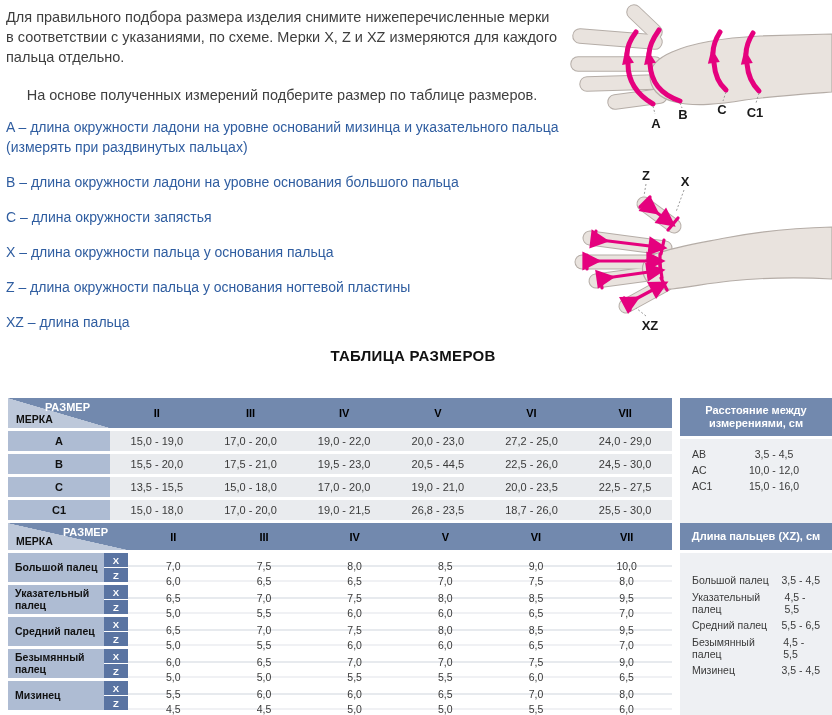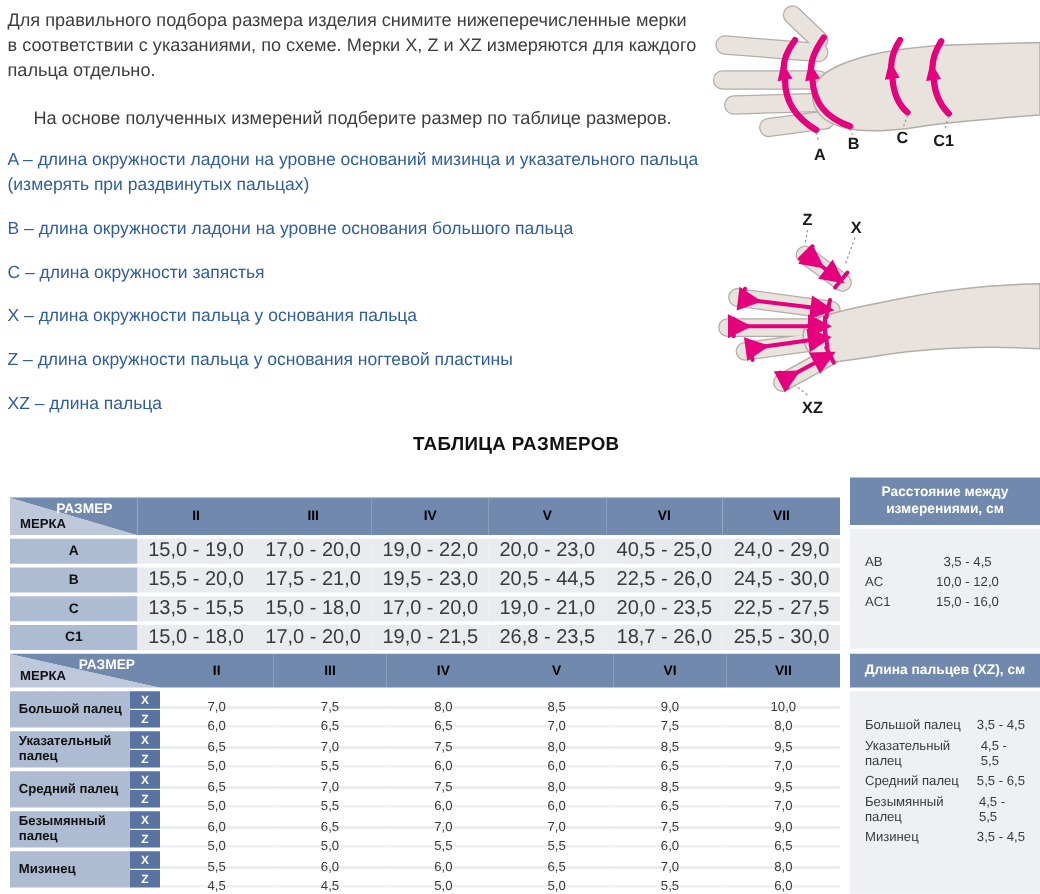--- a/index.html
+++ b/index.html
@@ -23,40 +23,40 @@
   .t2{position:absolute;left:8px;top:523px;width:664px;}
   .t2-header{display:grid;grid-template-columns:120px repeat(6,1fr);height:27px;}
   .corner{position:relative;background:linear-gradient(to top right,#bdc8da 49.6%,#7289ae 50.2%);}
   .corner .c-top{position:absolute;top:3px;right:20px;color:#fff;font-weight:700;font-size:11px;}
   .corner .c-bot{position:absolute;bottom:3px;left:8px;color:#111;font-weight:700;font-size:10.5px;}
   .col-head{background:#7289ae;color:#000000;font-weight:700;font-size:11px;
     display:flex;align-items:center;justify-content:center;}
   .t1-row{display:grid;grid-template-columns:102px repeat(6,1fr);height:20px;margin-top:3px;}
   .t1-label{background:#aebcd3;color:#111;font-weight:700;font-size:11px;
     display:flex;align-items:center;justify-content:center;}
-  .cell{background:#e9ebee;color:#3a3a3a;font-size:16px;
+  .cell{background:#e9ebee;color:#3a3a3a;font-size:11px;
     display:flex;align-items:center;justify-content:center;}
   
   .t2-group{display:grid;grid-template-columns:96px 24px repeat(6,1fr);
     grid-template-rows:14px 14px;row-gap:1px;margin-top:3px;}
   .t2-label{grid-row:1/3;background:#aebcd3;color:#111;font-weight:700;font-size:10.5px;
     line-height:11.5px;display:flex;align-items:center;padding-left:7px;}
   .badge{background:#5a74a2;color:#fff;font-weight:700;font-size:9.5px;
     display:flex;align-items:center;justify-content:center;}
   .cx{background:#e7eaee;}
   .cz{background:#f0f1f4;}
   .t2-cell{color:#3a3a3a;font-size:10.5px;display:flex;align-items:center;justify-content:center;margin-top:12px;}
   
   .panel{position:absolute;left:680px;width:152px;}
   .panel-head{background:#7289ae;color:#fff;font-weight:700;font-size:11px;line-height:13px;
     display:flex;align-items:center;justify-content:center;text-align:center;padding:0 8px;}
   .panel-body{background:#eef0f3;margin-top:3px;}
-  .p1{top:382px;}
+  .p1{top:398px;}
   .p1 .panel-head{height:38px;}
-  .p1 .panel-body{height:77px;padding-top:19px;}
+  .p1 .panel-body{height:77px;padding-top:7px;}
   .p1-row{display:flex;height:16px;align-items:center;padding:0 12px;
     font-size:10.5px;color:#3a3a3a;}
   .p1-row .lbl{width:36px;}
   .p1-row .val{flex:1;text-align:center;}
   .p2{top:523px;}
   .p2 .panel-head{height:27px;}
   .p2 .panel-body{height:157px;padding-top:16px;}
   .p2-row{display:flex;height:22.5px;align-items:center;justify-content:space-between;
     padding:0 12px;font-size:10.5px;color:#3a3a3a;}
   svg text{font-family:"Liberation Sans",sans-serif;font-weight:700;fill:#1a1a1a;font-size:13px;}
@@ -190,21 +190,21 @@
       <div class="col-head">V</div>
       <div class="col-head">VI</div>
       <div class="col-head">VII</div>
     </div>
 <div class="t1-row">
       <div class="t1-label">A</div>
       <div class="cell">15,0 - 19,0</div>
       <div class="cell">17,0 - 20,0</div>
       <div class="cell">19,0 - 22,0</div>
       <div class="cell">20,0 - 23,0</div>
-      <div class="cell">40,5 - 25,0</div>
+      <div class="cell">27,2 - 25,0</div>
       <div class="cell">24,0 - 29,0</div>
     </div>
     <div class="t1-row">
       <div class="t1-label">B</div>
       <div class="cell">15,5 - 20,0</div>
       <div class="cell">17,5 - 21,0</div>
       <div class="cell">19,5 - 23,0</div>
       <div class="cell">20,5 - 44,5</div>
       <div class="cell">22,5 - 26,0</div>
       <div class="cell">24,5 - 30,0</div>

